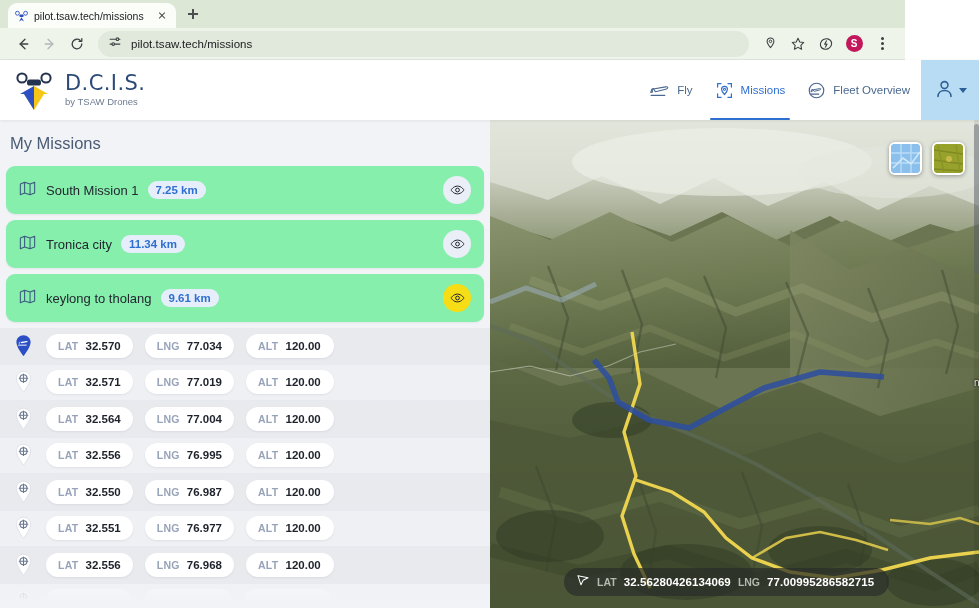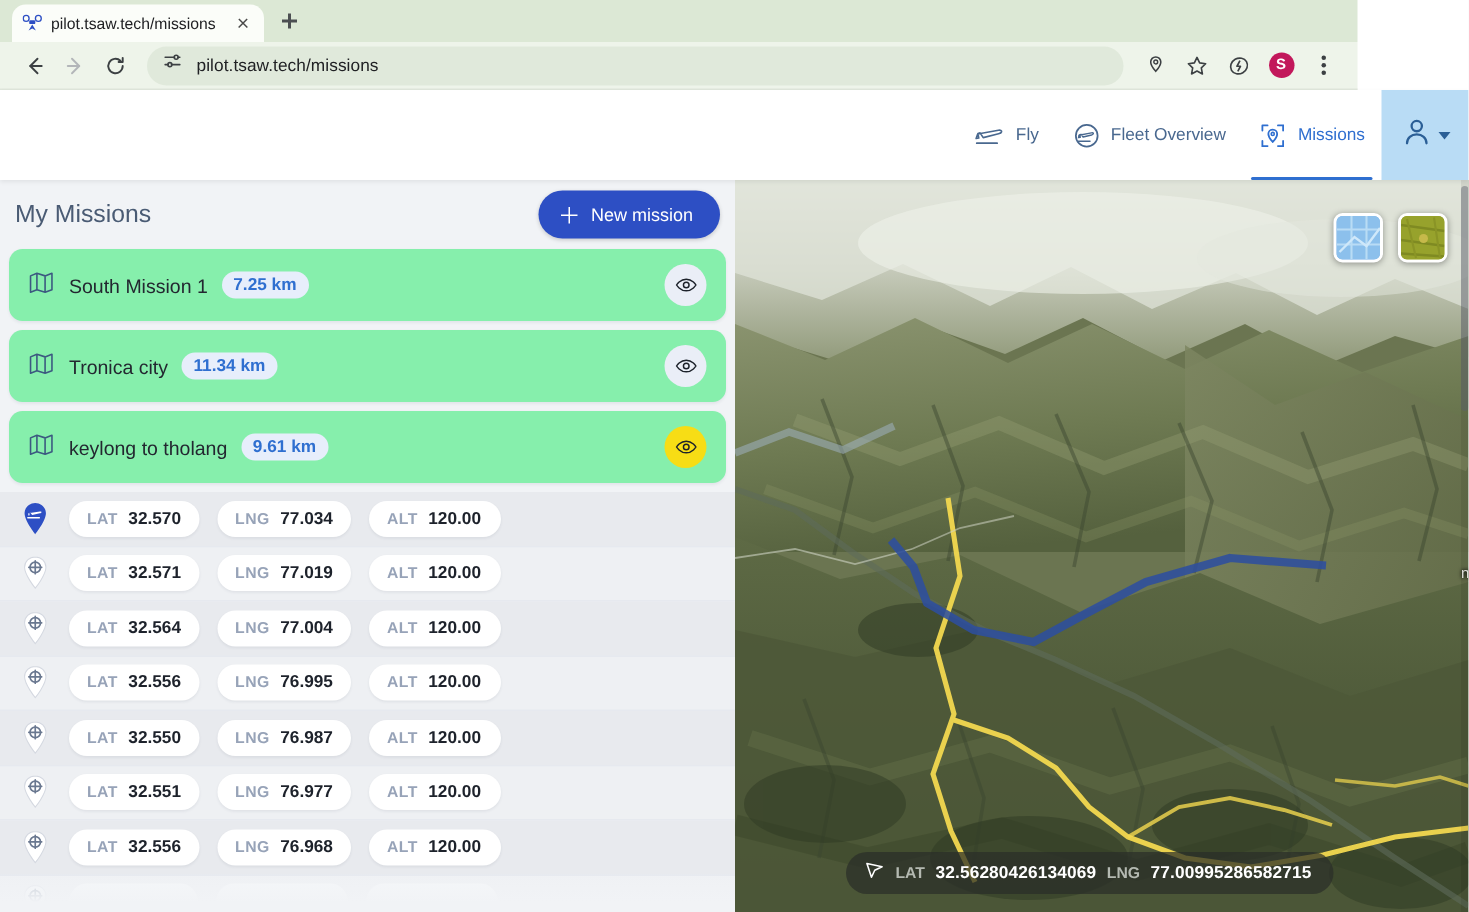--- a/index.html
+++ b/index.html
@@ -295,79 +295,92 @@
             <i></i>
             <i></i>
           </span>
       </div>
     </div>
   </div>
 
   <div class="app">
 
     <div class="appbar">
+      <div class="brand">
+        <span class="brand-logo">
+          <svg viewBox="0 0 40 42" width="40" height="42">
+            <circle cx="8" cy="9" r="4.6" fill="none" stroke="#24334f" stroke-width="2"></circle>
+            <circle cx="32" cy="9" r="4.6" fill="none" stroke="#24334f" stroke-width="2"></circle>
+            <rect x="13" y="10.5" width="14" height="6" rx="2.6" fill="#24334f"></rect>
+            <path d="M20 17 L6 25 L20 25 Z" fill="#2d4fc4"></path>
+            <path d="M20 17 L34 25 L20 25 Z" fill="#f5c518"></path>
+            <path d="M20 25 L10 25 L20 41 L30 25 Z" fill="#f5c518"></path>
+            <path d="M20 25 L10 25 L20 41 Z" fill="#2d4fc4"></path>
+          </svg>
+        </span>
+        <span class="brand-text">
+          <div class="brand-title">D.C.I.S.</div>
+          <div class="brand-sub">by TSAW Drones</div>
+        </span>
+      </div>
 
       <div class="nav">
 
 
         <div class="nav-item">
           <span class="nav-icon">
             <svg viewBox="0 0 24 20" width="21" height="18">
                 <path d="M3.2 9.2 L19 6.4 c1.6-.3 2.6.2 2.4 1.1-.2.8-1.1 1.3-2.3 1.6 L7.4 12 L5 8.4 l-1.6.4 .6 3.5 -2 .4z" fill="none" stroke="currentColor" stroke-width="1.25" stroke-linejoin="round"></path>
                 <path d="M2.5 16.2 H18" stroke="currentColor" stroke-width="1.4" stroke-linecap="round"></path>
               </svg>
           </span>
           <span>Fly</span>
-        </div>
-
-        <div class="nav-item">
-          <span class="nav-icon">
-            <svg viewBox="0 0 22 22" width="19" height="19">
-                <circle cx="11" cy="11" r="8.4" fill="none" stroke="currentColor" stroke-width="1.35"></circle>
-                <path d="M5 10.6 L14.6 8.8 c1-.2 1.6.1 1.5.6-.1.5-.7.8-1.4 1 L8.2 12 L6.6 9.9 l-1 .2 .4 2.1 -1.3.2z" fill="none" stroke="currentColor" stroke-width="1.1" stroke-linejoin="round"></path>
-                <path d="M4.5 15.2 H13.5" stroke="currentColor" stroke-width="1.2" stroke-linecap="round"></path>
-              </svg>
-          </span>
-          <span>Fleet Overview</span>
         </div>
 
         <div class="nav-item active">
           <span class="nav-icon">
             <svg viewBox="0 0 22 22" width="19" height="19">
               <path d="M3 3 h4 M15 3 h4 v4 M19 15 v4 h-4 M7 19 h-4 v-4 M3 7 v-4" fill="none" stroke="currentColor" stroke-width="1.4" stroke-linecap="round"></path>
               <path d="M11 6.2c1.9 0 3.4 1.5 3.4 3.4 0 2.5-3.4 6.2-3.4 6.2S7.6 12.1 7.6 9.6c0-1.9 1.5-3.4 3.4-3.4z" fill="none" stroke="currentColor" stroke-width="1.4" stroke-linejoin="round"></path>
               <circle cx="11" cy="9.6" r="1.2" fill="none" stroke="currentColor" stroke-width="1.2"></circle>
             </svg>
           </span>
           <span>Missions</span>
         </div>
 
+        <div class="nav-item">
+          <span class="nav-icon">
+            <svg viewBox="0 0 22 22" width="19" height="19">
+                <circle cx="11" cy="11" r="8.4" fill="none" stroke="currentColor" stroke-width="1.35"></circle>
+                <path d="M5 10.6 L14.6 8.8 c1-.2 1.6.1 1.5.6-.1.5-.7.8-1.4 1 L8.2 12 L6.6 9.9 l-1 .2 .4 2.1 -1.3.2z" fill="none" stroke="currentColor" stroke-width="1.1" stroke-linejoin="round"></path>
+                <path d="M4.5 15.2 H13.5" stroke="currentColor" stroke-width="1.2" stroke-linecap="round"></path>
+              </svg>
+          </span>
+          <span>Fleet Overview</span>
+        </div>
+
 
         <div class="user-chip">
           <span>
             <svg viewBox="0 0 22 22" width="21" height="21">
                 <circle cx="11" cy="7.4" r="3.6" fill="none" stroke="currentColor" stroke-width="1.6"></circle>
                 <path d="M4.2 19.4c0-3.8 3-6.2 6.8-6.2s6.8 2.4 6.8 6.2" fill="none" stroke="currentColor" stroke-width="1.6" stroke-linecap="round"></path>
               </svg>
           </span>
           <span class="chev"></span>
         </div>
       </div>
     </div>
 
     <div class="content">
 
       <div class="left">
 
         <div class="panel-head">
           <div class="panel-title">My Missions</div>
-          <div class="new-mission-btn">
-            <span class="plus"></span>
-            <span>New mission</span>
-          </div>
         </div>
 
         <div class="mission-list">
 
           <div class="mission-card">
             <span>
               <svg viewBox="0 0 20 18" width="17" height="16">
                   <path d="M1.6 4.2 L6.6 2.2 V15 L1.6 17z M6.6 2.2 L13 4.2 V17 L6.6 15z M13 4.2 L18.4 2.2 V15 L13 17z" fill="none" stroke="#3c5980" stroke-width="1.25" stroke-linejoin="round"></path>
                 </svg>
             </span>

